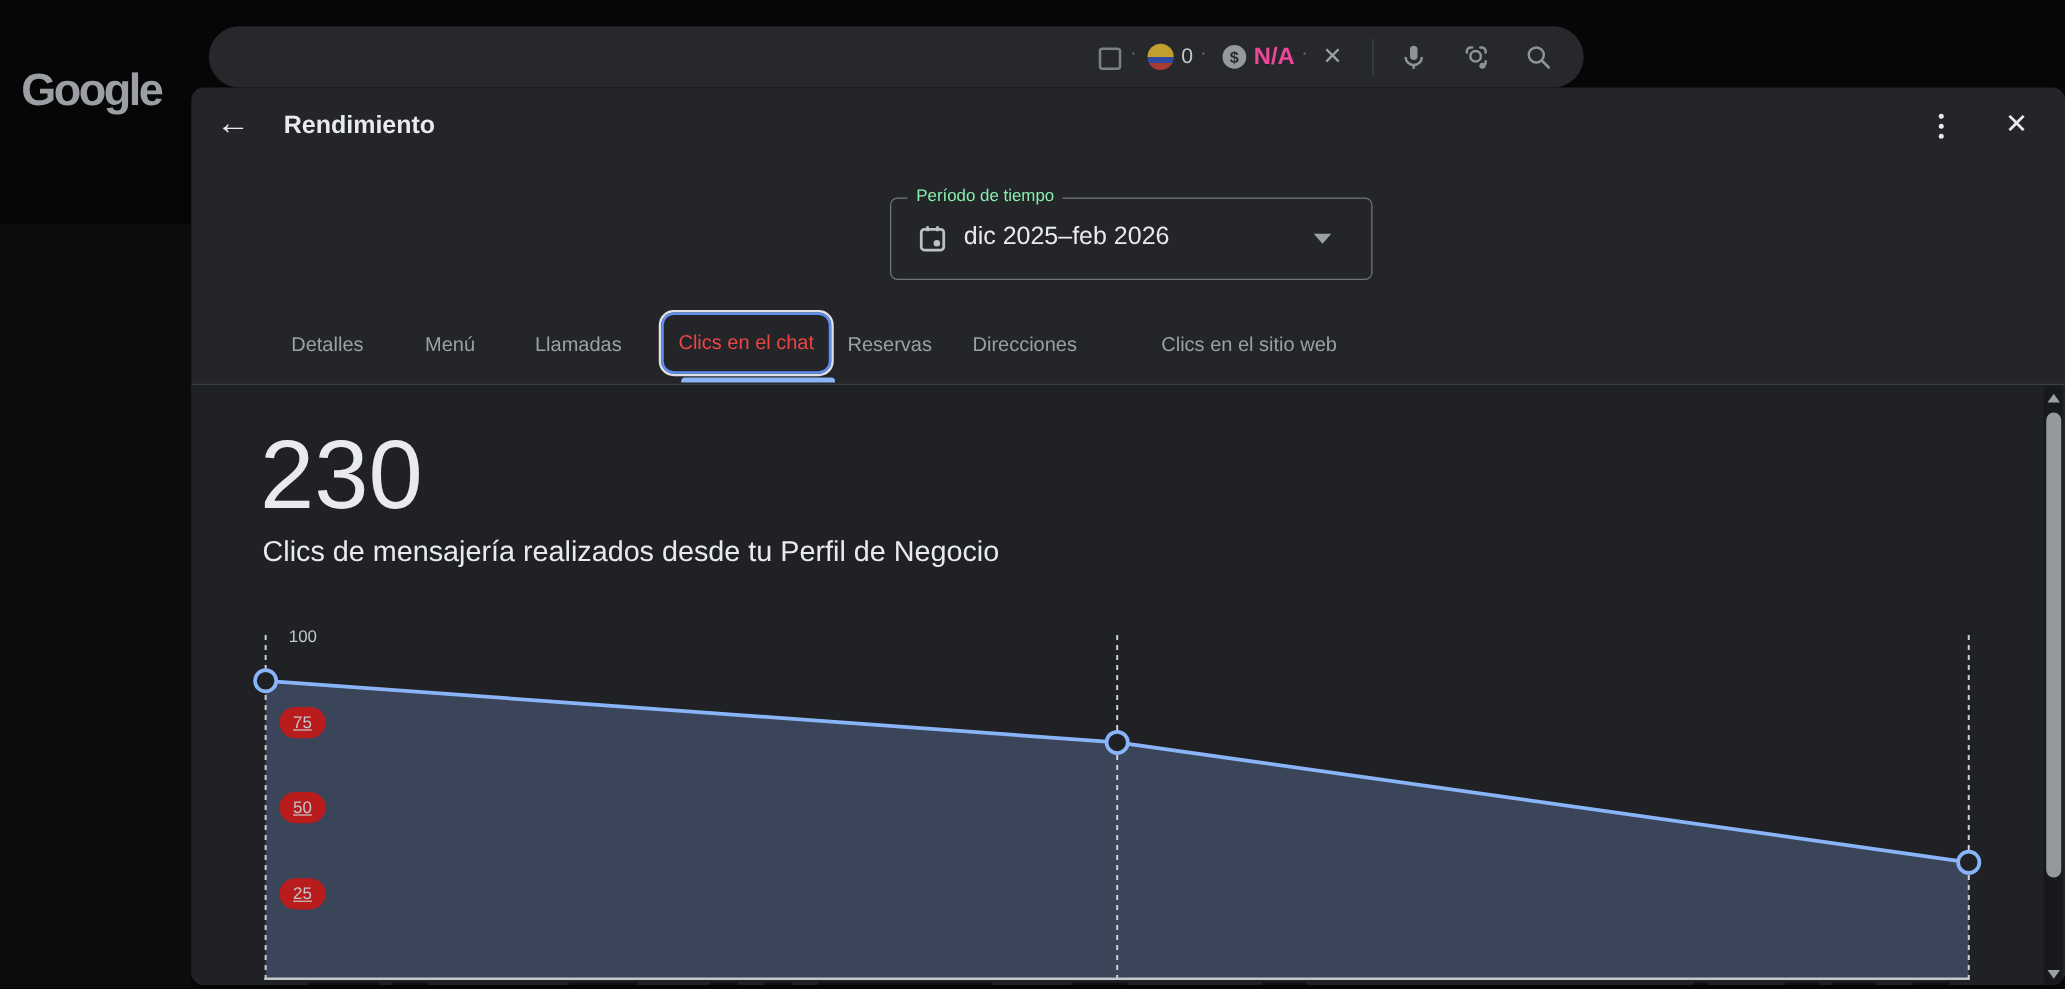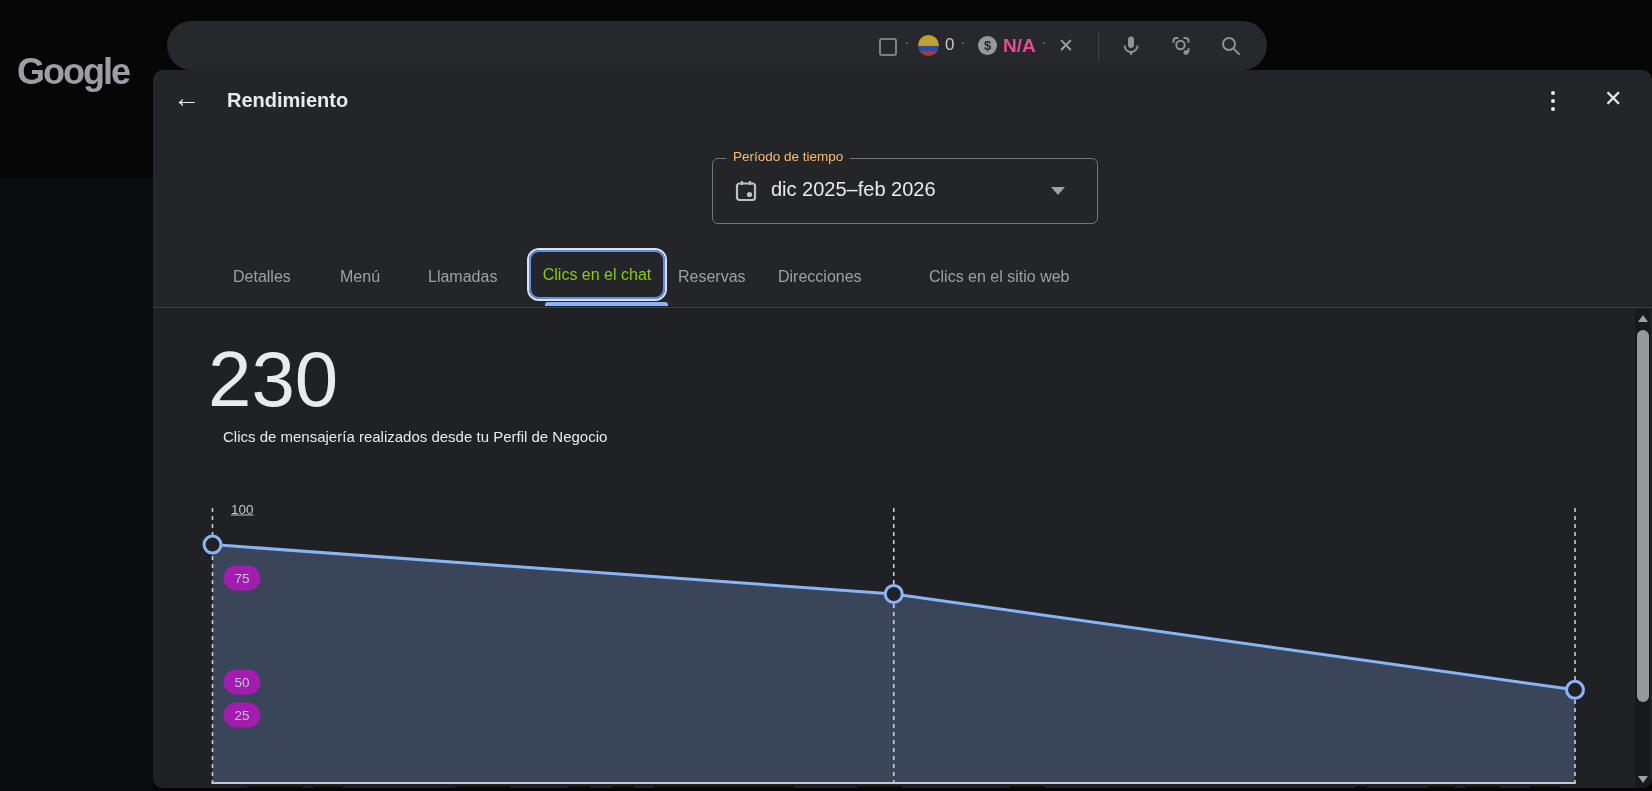--- a/index.html
+++ b/index.html
@@ -32,44 +32,44 @@
   .back-arrow{position:absolute;left:20px;top:13px;font-size:27px;color:#e8eaed;cursor:pointer;}
   .panel-title{position:absolute;left:74px;top:19px;font-size:20px;font-weight:700;color:#e8eaed;}
   .kebab{position:absolute;left:1398px;top:21px;display:flex;flex-direction:column;gap:4px;cursor:pointer;}
   .kebab i{width:4px;height:4px;border-radius:2px;background:#e8eaed;}
   .close-x{position:absolute;left:1451px;top:16px;font-size:22px;color:#e8eaed;cursor:pointer;}
 
   
   .period{position:absolute;left:559px;top:88px;width:384px;height:64px;
     border:1px solid #72767c;border-radius:6px;cursor:pointer;}
   .period-label{position:absolute;left:13px;top:-10px;padding:0 7px;background:#242529;
-    font-size:13.5px;color:#fdba74;}
+    font-size:13.5px;color:#86efac;}
   .period-ic{position:absolute;left:22px;top:20px;}
   .period-value{position:absolute;left:58px;top:19px;font-size:20px;font-weight:400;color:#e8eaed;}
   .period-caret{position:absolute;left:338px;top:28px;width:0;height:0;
     border-left:7px solid transparent;border-right:7px solid transparent;border-top:8px solid #9aa0a6;}
 
   
   .tab{position:absolute;top:198px;font-size:16px;font-weight:500;color:#9aa0a6;cursor:pointer;white-space:nowrap;}
   .tab.selected{top:180px;left:376px;width:132px;height:45px;display:flex;align-items:center;
-    justify-content:center;color:#84cc16;border:2.5px solid #5f8fee;border-radius:10px;
+    justify-content:center;color:#ef4444;border:2.5px solid #5f8fee;border-radius:10px;
     box-shadow:0 0 0 2px #dfe1e4;}
   .tab-indicator{position:absolute;left:392px;top:232px;width:123px;height:4px;
     border-radius:3px 3px 0 0;background:#8ab4f8;}
   .tabs-divider{position:absolute;left:0;top:237px;width:1499px;height:1px;background:#3a3d42;}
 
   
   .content{position:absolute;left:0;top:238px;width:1499px;height:480px;background:#1f2124;}
   .metric{position:absolute;left:55px;top:32px;font-size:78px;font-weight:400;line-height:1;color:#e8eaed;}
-  .metric-desc{position:absolute;left:57px;top:120px;font-size:15px;color:#e8eaed;margin-left:13px;}
+  .metric-desc{position:absolute;left:57px;top:120px;font-size:23px;color:#e8eaed;}
 
   .chart{position:absolute;left:0;top:192px;width:1499px;height:288px;}
   .chart svg{position:absolute;left:0;top:0;}
   .ytick{position:absolute;transform:translate(0,-50%);font-size:13.5px;color:#c2c5c9;}
-  .ytick.chip{background:#a21caf;border-radius:14px;padding:5px 11px;transform:translate(-50%,-50%);}
+  .ytick.chip{background:#b91c1c;border-radius:14px;padding:5px 11px;transform:translate(-50%,-50%);text-decoration:underline;}
   .x-stub{position:absolute;top:286px;height:5px;background:#0e0f11;}
 
   
   .scrollbar{position:absolute;left:1482px;top:239px;width:15px;height:479px;background:#18191c;}
   .scroll-up{width:0;height:0;margin:6px auto 0;border-left:5px solid transparent;
     border-right:5px solid transparent;border-bottom:7px solid #9aa0a6;}
   .scroll-thumb{position:absolute;left:1.5px;top:21px;width:12px;height:372px;
     background:#95989d;border-radius:6px;}
   .scroll-down{position:absolute;left:2.5px;bottom:5px;width:0;height:0;
     border-left:5px solid transparent;border-right:5px solid transparent;border-top:7px solid #9aa0a6;}
@@ -154,23 +154,23 @@
             <line x1="59.5" y1="8" x2="59.5" y2="288" stroke="#cdd0d4" stroke-width="1.6" stroke-dasharray="4 4"></line>
             <line x1="740.75" y1="8" x2="740.75" y2="288" stroke="#cdd0d4" stroke-width="1.6" stroke-dasharray="4 4"></line>
             <line x1="1422" y1="8" x2="1422" y2="288" stroke="#cdd0d4" stroke-width="1.6" stroke-dasharray="4 4"></line>
             <line x1="58.5" y1="283" x2="1422" y2="283" stroke="#c4c7cb" stroke-width="2"></line>
             <polyline points="59.5,44.620000000000005 740.75,93.94 1422,189.84" fill="none" stroke="#8ab4f8" stroke-width="3" stroke-linejoin="round"></polyline>
             <circle cx="59.5" cy="44.620000000000005" r="8.5" fill="#1f2124" stroke="#8ab4f8" stroke-width="3"></circle>
             <circle cx="740.75" cy="93.94" r="8.5" fill="#1f2124" stroke="#8ab4f8" stroke-width="3"></circle>
             <circle cx="1422" cy="189.84" r="8.5" fill="#1f2124" stroke="#8ab4f8" stroke-width="3"></circle>
           </svg>
         <div id="chart-ticks">
-            <div class="ytick" style="top: 9px; left: 78px; text-decoration: underline;">100</div>
+            <div class="ytick" style="top: 9px; left: 78px;">100</div>
             <div class="ytick chip" style="top: 77.5px; left: 89px;">75</div>
-            <div class="ytick chip" style="top: 146px; left: 89px; margin-top: 36px;">50</div>
+            <div class="ytick chip" style="top: 146px; left: 89px;">50</div>
             <div class="ytick chip" style="top: 214.5px; left: 89px;">25</div>
           </div>
 
         <div class="x-stub" style="left:94px;width:56px"></div>
         <div class="x-stub" style="left:160px;width:30px"></div>
         <div class="x-stub" style="left:302px;width:55px"></div>
         <div class="x-stub" style="left:415px;width:22px"></div>
         <div class="x-stub" style="left:459px;width:22px"></div>
         <div class="x-stub" style="left:501px;width:140px"></div>
         <div class="x-stub" style="left:704px;width:45px"></div>

